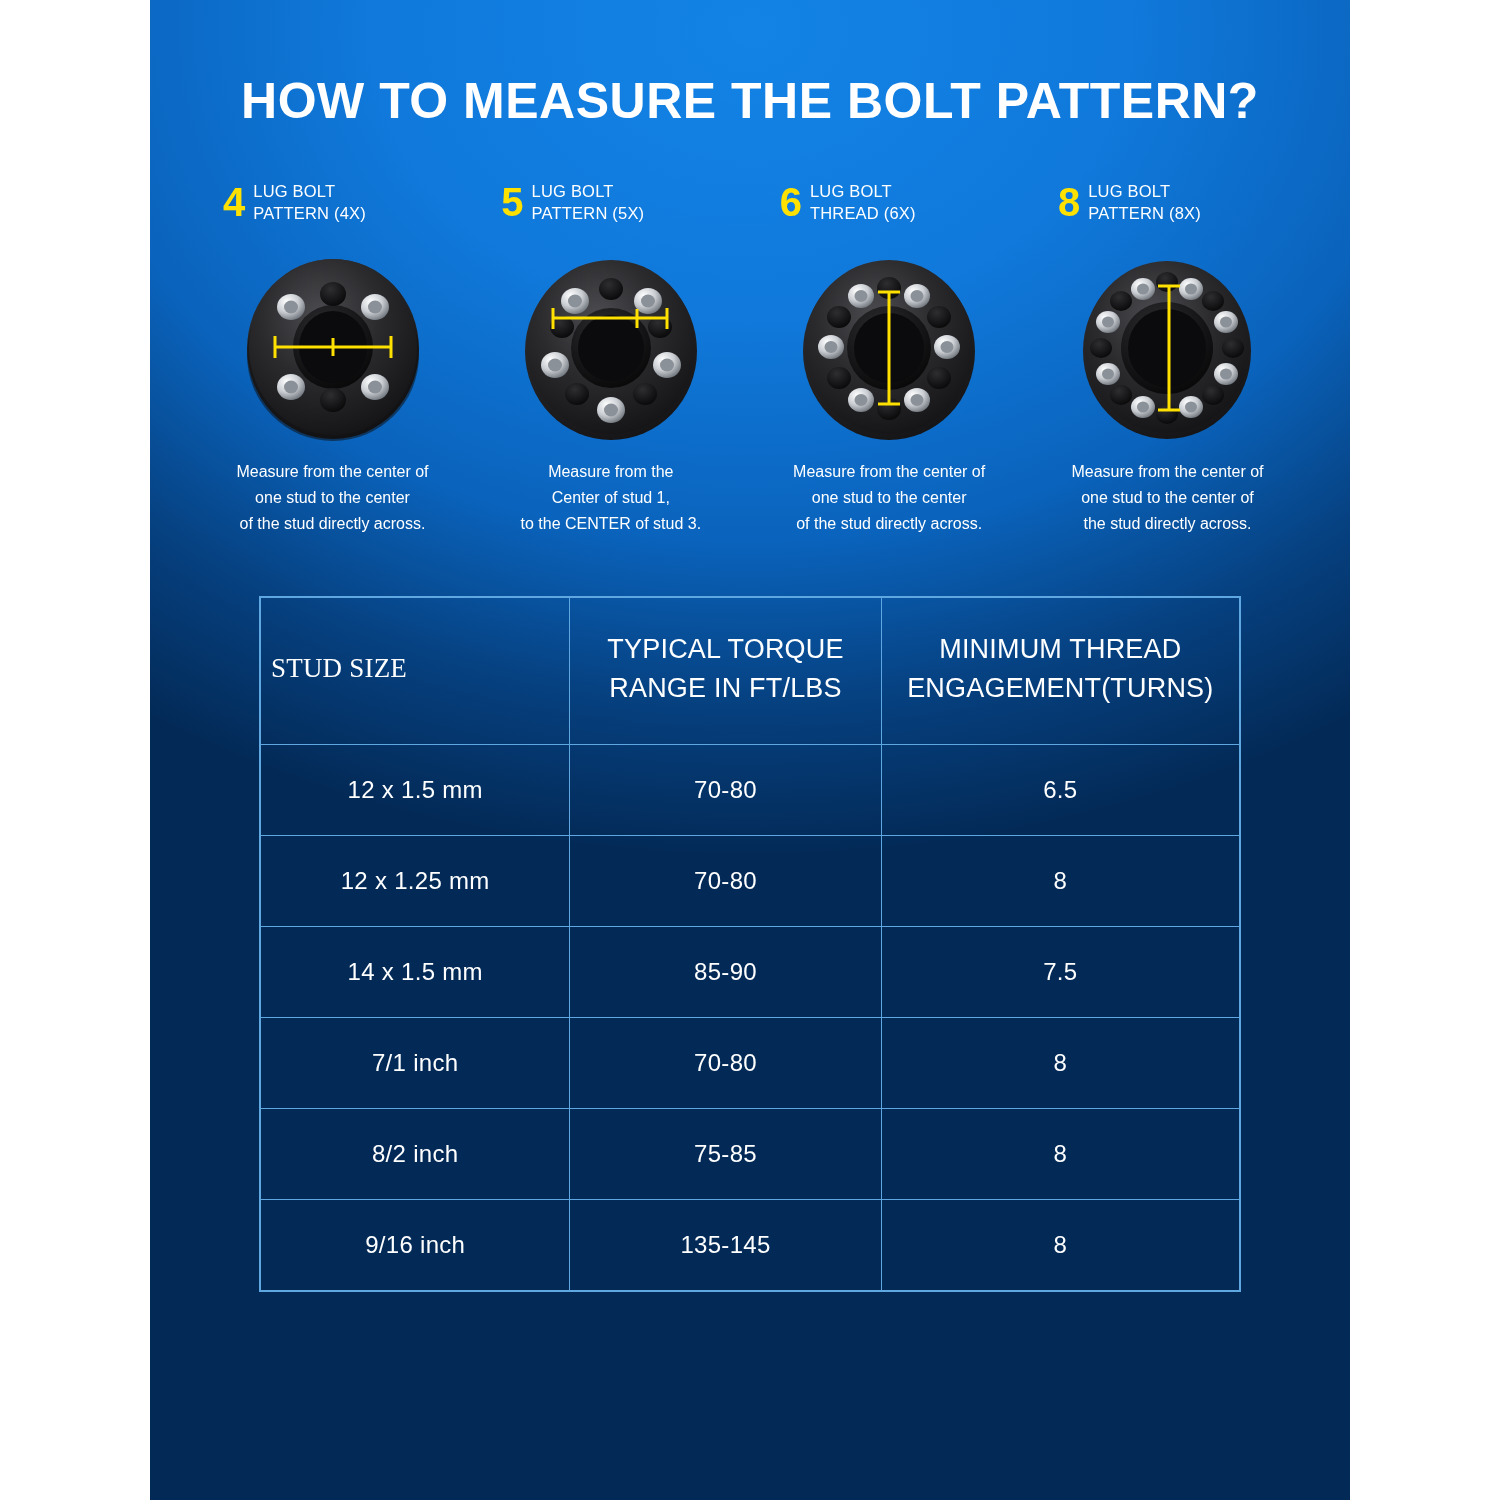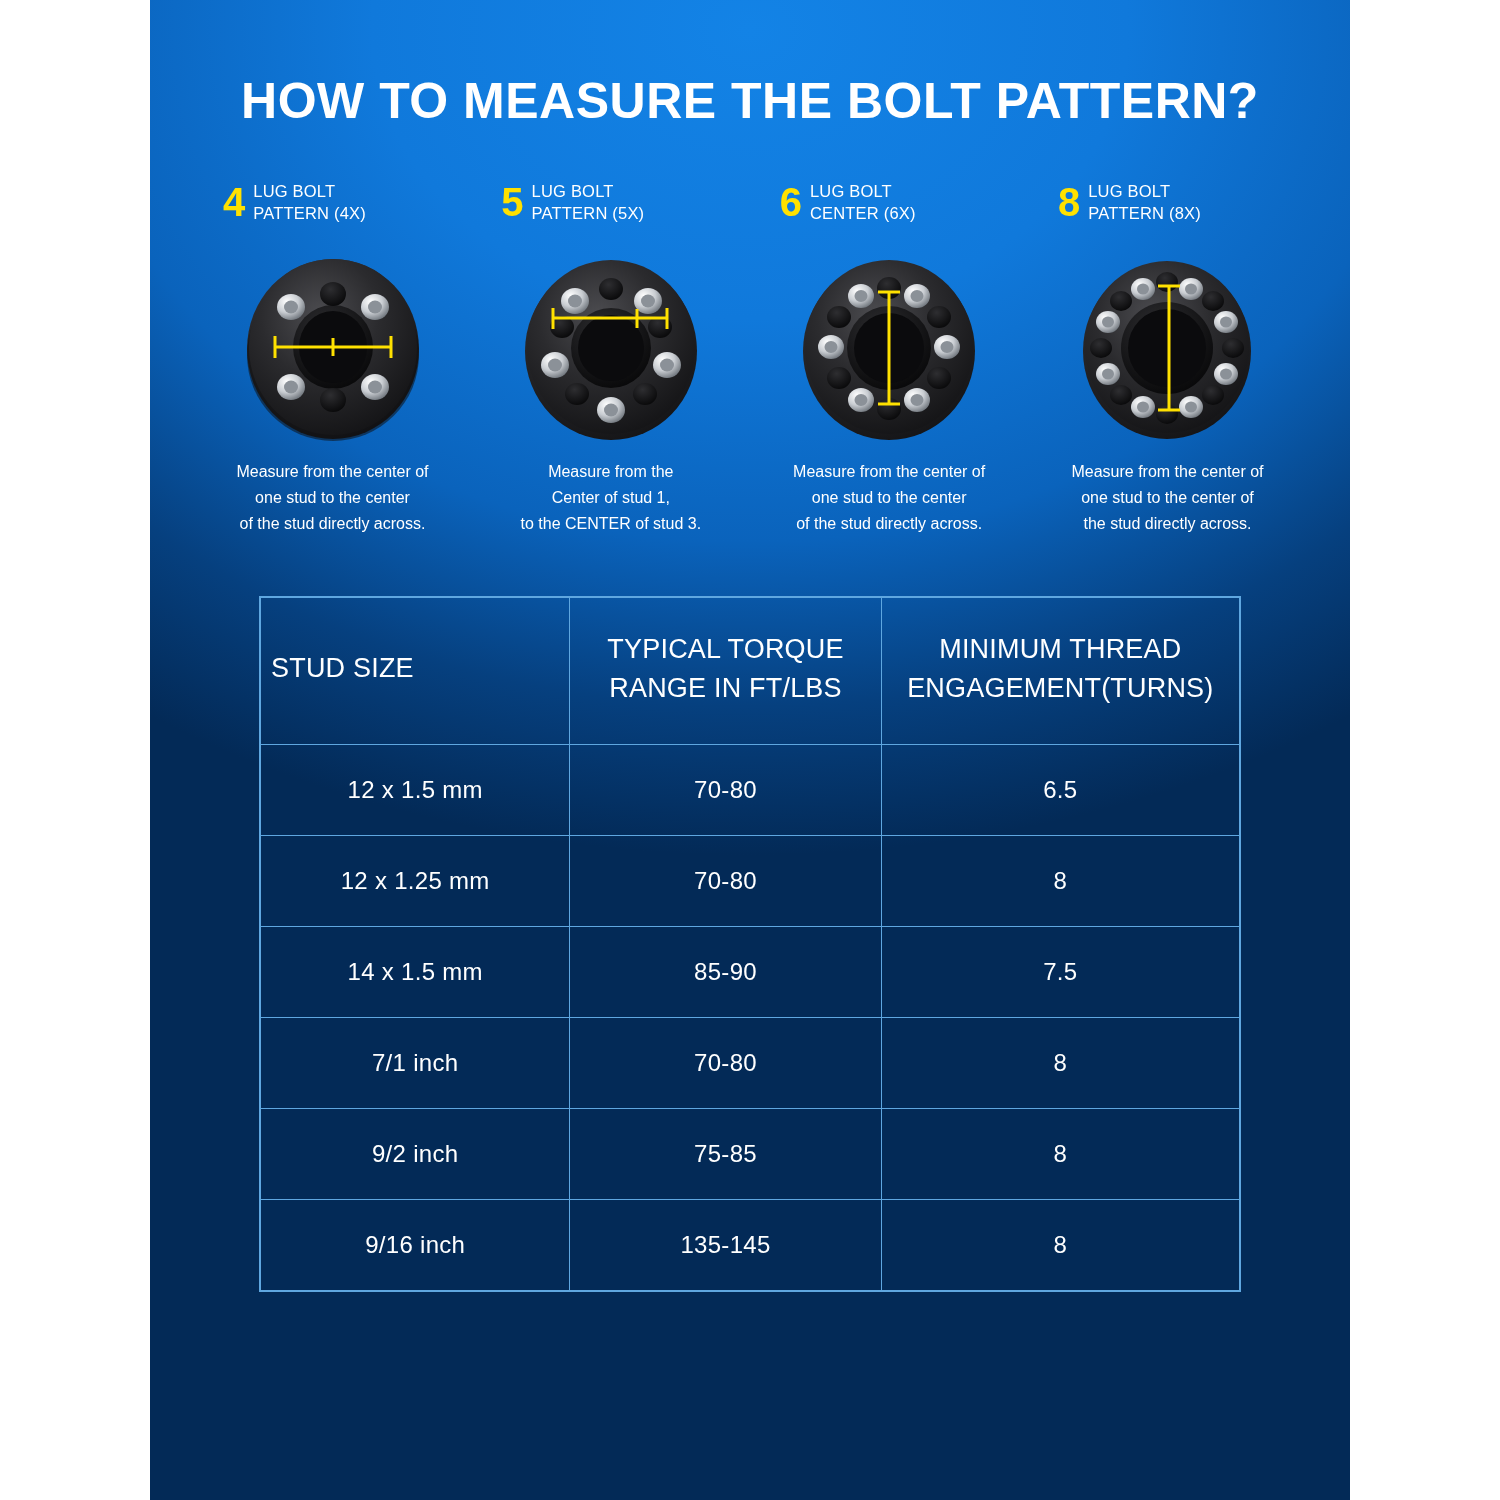--- a/index.html
+++ b/index.html
@@ -102,20 +102,21 @@
     font-weight: normal;
   }
   thead th {
     font-size: 27px;
     line-height: 1.45;
     padding: 32px 10px 36px;
     letter-spacing: .2px;
   }
   thead th.left {
     text-align: left;
+    font-family: Liberation Serif, serif;
   }
   tbody td {
     font-size: 24px;
     height: 88px;
     letter-spacing: .3px;
   }
   col.c1 { width: 31.6%; }
   col.c2 { width: 31.8%; }
   col.c3 { width: 36.6%; }
 
@@ -235,21 +236,21 @@
       <div class="caption" style="white-space: pre-line;">Measure from the
 Center of stud 1,
 to the CENTER  of stud 3.</div>
     </div>
 
     <div class="pattern">
       <div class="pat-head">
         <span class="pat-num">6</span>
         <span class="pat-label">
           <span>LUG BOLT</span><br>
-          <span>CENTER (6X)</span>
+          <span>THREAD (6X)</span>
         </span>
       </div>
       <div class="spacer-wrap">
         <svg class="spacer" width="188" height="190" viewBox="0 0 188 190">
           <ellipse cx="94" cy="99" rx="86" ry="89" fill="url(#bodyA)"></ellipse>
           <ellipse cx="94" cy="95" rx="84" ry="87" fill="url(#bodyA)"></ellipse>
           <ellipse cx="94" cy="96" rx="42" ry="42" fill="url(#holeA)"></ellipse>
           <ellipse cx="94" cy="96" rx="35" ry="35" fill="#0b0b0d"></ellipse>
 
           <g>
@@ -374,21 +375,21 @@
           <td>14 x 1.5 mm</td>
           <td>85-90</td>
           <td>7.5</td>
         </tr>
         <tr>
           <td>7/1 inch</td>
           <td>70-80</td>
           <td>8</td>
         </tr>
         <tr>
-          <td>9/2 inch</td>
+          <td>8/2 inch</td>
           <td>75-85</td>
           <td>8</td>
         </tr>
         <tr>
           <td>9/16 inch</td>
           <td>135-145</td>
           <td>8</td>
         </tr>
       </tbody>
     </table>

